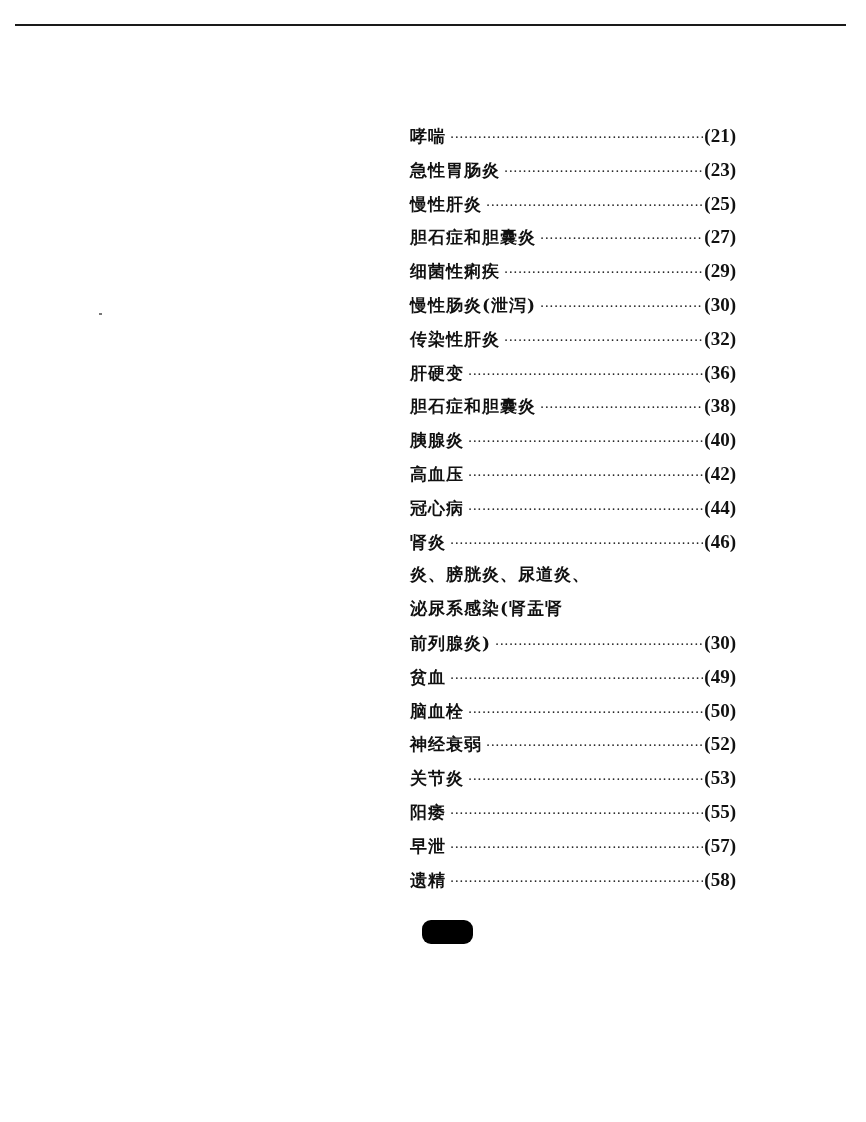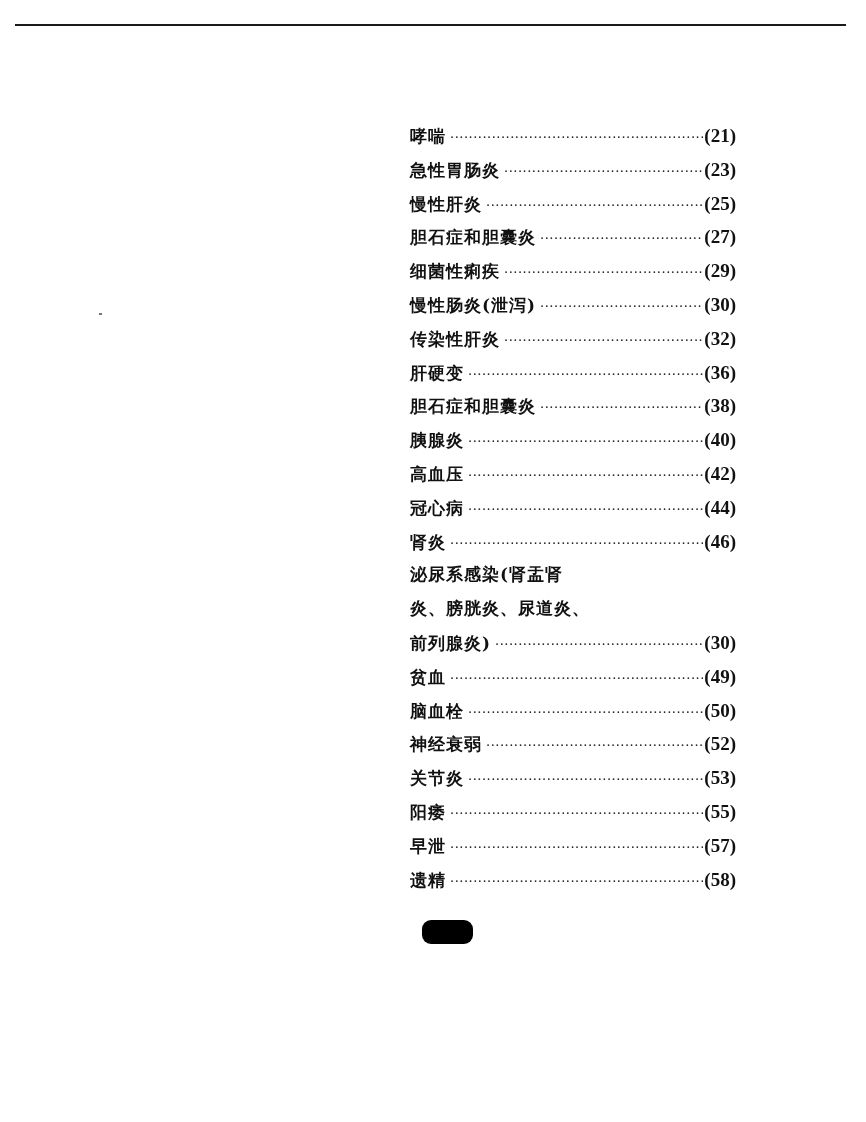--- a/index.html
+++ b/index.html
@@ -148,26 +148,26 @@
     <span class="toc-title">冠心病</span>
     <span class="toc-leader"></span>
     <span class="toc-page">(44)</span>
   </li>
   <li class="toc-line">
     <span class="toc-title">肾炎</span>
     <span class="toc-leader"></span>
     <span class="toc-page">(46)</span>
   </li>
   <li class="toc-line">
+    <span class="toc-title">炎、膀胱炎、尿道炎、</span>
+  </li>
+  <li class="toc-line">
     <span class="toc-title">泌尿系感染(肾盂肾</span>
   </li>
   <li class="toc-line">
-    <span class="toc-title">炎、膀胱炎、尿道炎、</span>
-  </li>
-  <li class="toc-line">
     <span class="toc-title">前列腺炎)</span>
     <span class="toc-leader"></span>
     <span class="toc-page">(30)</span>
   </li>
   <li class="toc-line">
     <span class="toc-title">贫血</span>
     <span class="toc-leader"></span>
     <span class="toc-page">(49)</span>
   </li>
   <li class="toc-line">

